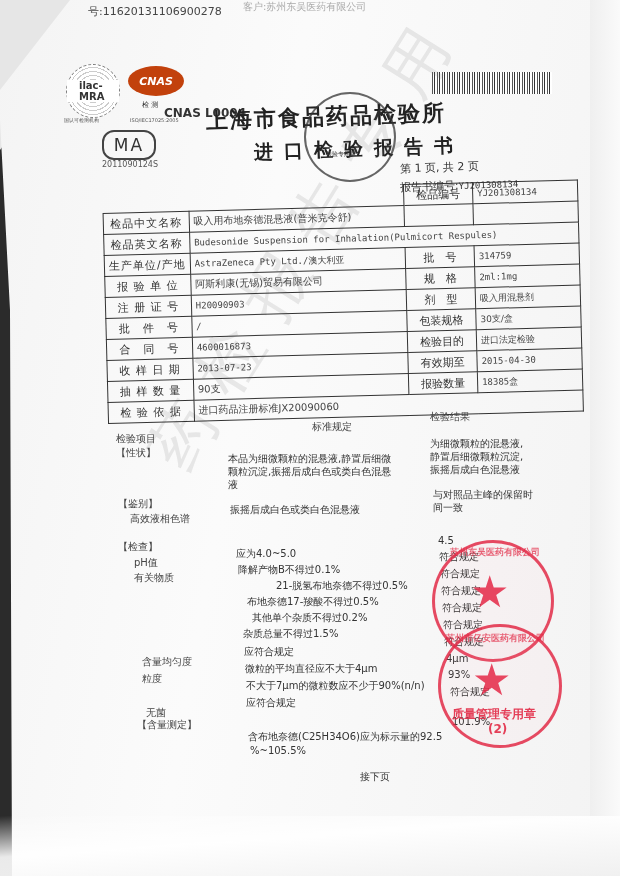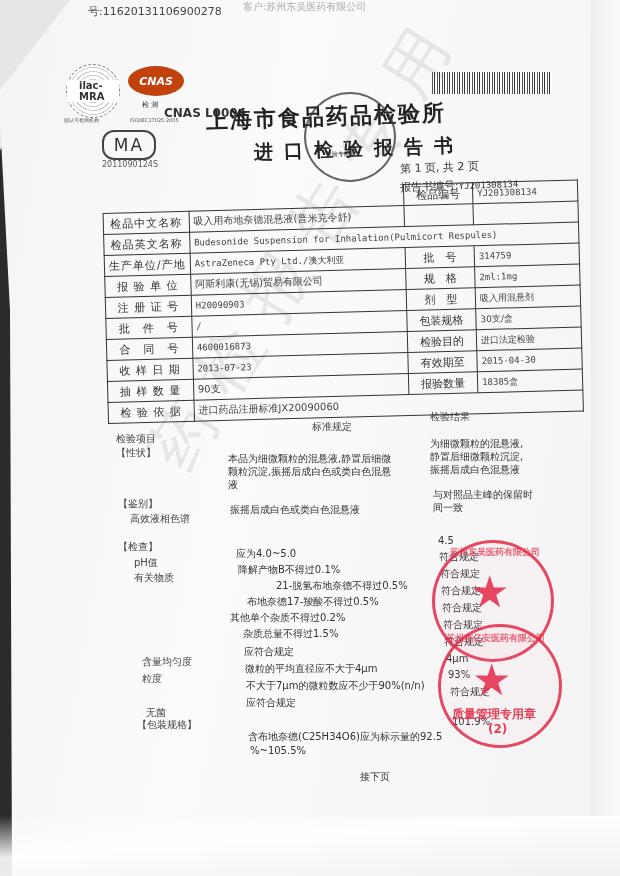--- a/index.html
+++ b/index.html
@@ -220,21 +220,21 @@
 <div class="abs res" style="left:433px;top:488px;width:100px;">与对照品主峰的保留时间一致</div>
 
 <div class="abs sect" style="left:118px;top:540px;">【检查】</div>
 <div class="abs sect" style="left:134px;top:556px;">pH值</div>
 <div class="abs sect" style="left:134px;top:571px;text-align:right;">有关物质</div>
 
 <div class="abs std" style="left:236px;top:547px;">应为4.0~5.0</div>
 <div class="abs std" style="left:238px;top:563px;">降解产物B不得过0.1%</div>
 <div class="abs std" style="left:256px;top:579px;margin-left:20px;">21-脱氢布地奈德不得过0.5%</div>
 <div class="abs std" style="left:247px;top:595px;">布地奈德17-羧酸不得过0.5%</div>
-<div class="abs std" style="left:230px;top:611px;">其他单个杂质不得过0.2%</div>
+<div class="abs std" style="left:252px;top:611px;">其他单个杂质不得过0.2%</div>
 <div class="abs std" style="left:243px;top:627px;">杂质总量不得过1.5%</div>
 
 <div class="abs res" style="left:438px;top:534px;">4.5</div>
 <div class="abs res" style="left:439px;top:550px;">符合规定</div>
 <div class="abs res" style="left:440px;top:567px;">符合规定</div>
 <div class="abs res" style="left:441px;top:584px;">符合规定</div>
 <div class="abs res" style="left:442px;top:601px;">符合规定</div>
 <div class="abs res" style="left:443px;top:618px;">符合规定</div>
 
 <div class="abs sect" style="left:142px;top:655px;">含量均匀度</div>
@@ -244,21 +244,21 @@
 <div class="abs std" style="left:244px;top:645px;">应符合规定</div>
 <div class="abs std" style="left:245px;top:662px;">微粒的平均直径应不大于4μm</div>
 <div class="abs std" style="left:246px;top:679px;">不大于7μm的微粒数应不少于90%(n/n)</div>
 <div class="abs std" style="left:246px;top:696px;">应符合规定</div>
 
 <div class="abs res" style="left:444px;top:635px;">符合规定</div>
 <div class="abs res" style="left:446px;top:652px;">4μm</div>
 <div class="abs res" style="left:448px;top:668px;">93%</div>
 <div class="abs res" style="left:450px;top:685px;">符合规定</div>
 
-<div class="abs sect" style="left:137px;top:718px;">【包装规格】</div>
+<div class="abs sect" style="left:137px;top:718px;">【含量测定】</div>
 <div class="abs std" style="left:248px;top:730px;">含布地奈德(C25H34O6)应为标示量的92.5</div>
 <div class="abs std" style="left:250px;top:744px;">%~105.5%</div>
 <div class="abs res" style="left:452px;top:715px;">101.9%</div>
 
 <div class="abs cont">接下页</div>
 
 <div class="abs stamp-red" style="left:432px;top:540px;width:116px;height:116px;"></div>
 <div class="abs star" style="left:470px;top:570px;">★</div>
 <div class="abs stamp-txt" style="left:450px;top:546px;font-size:9px;opacity:0.8;">苏州东吴医药有限公司</div>
 

